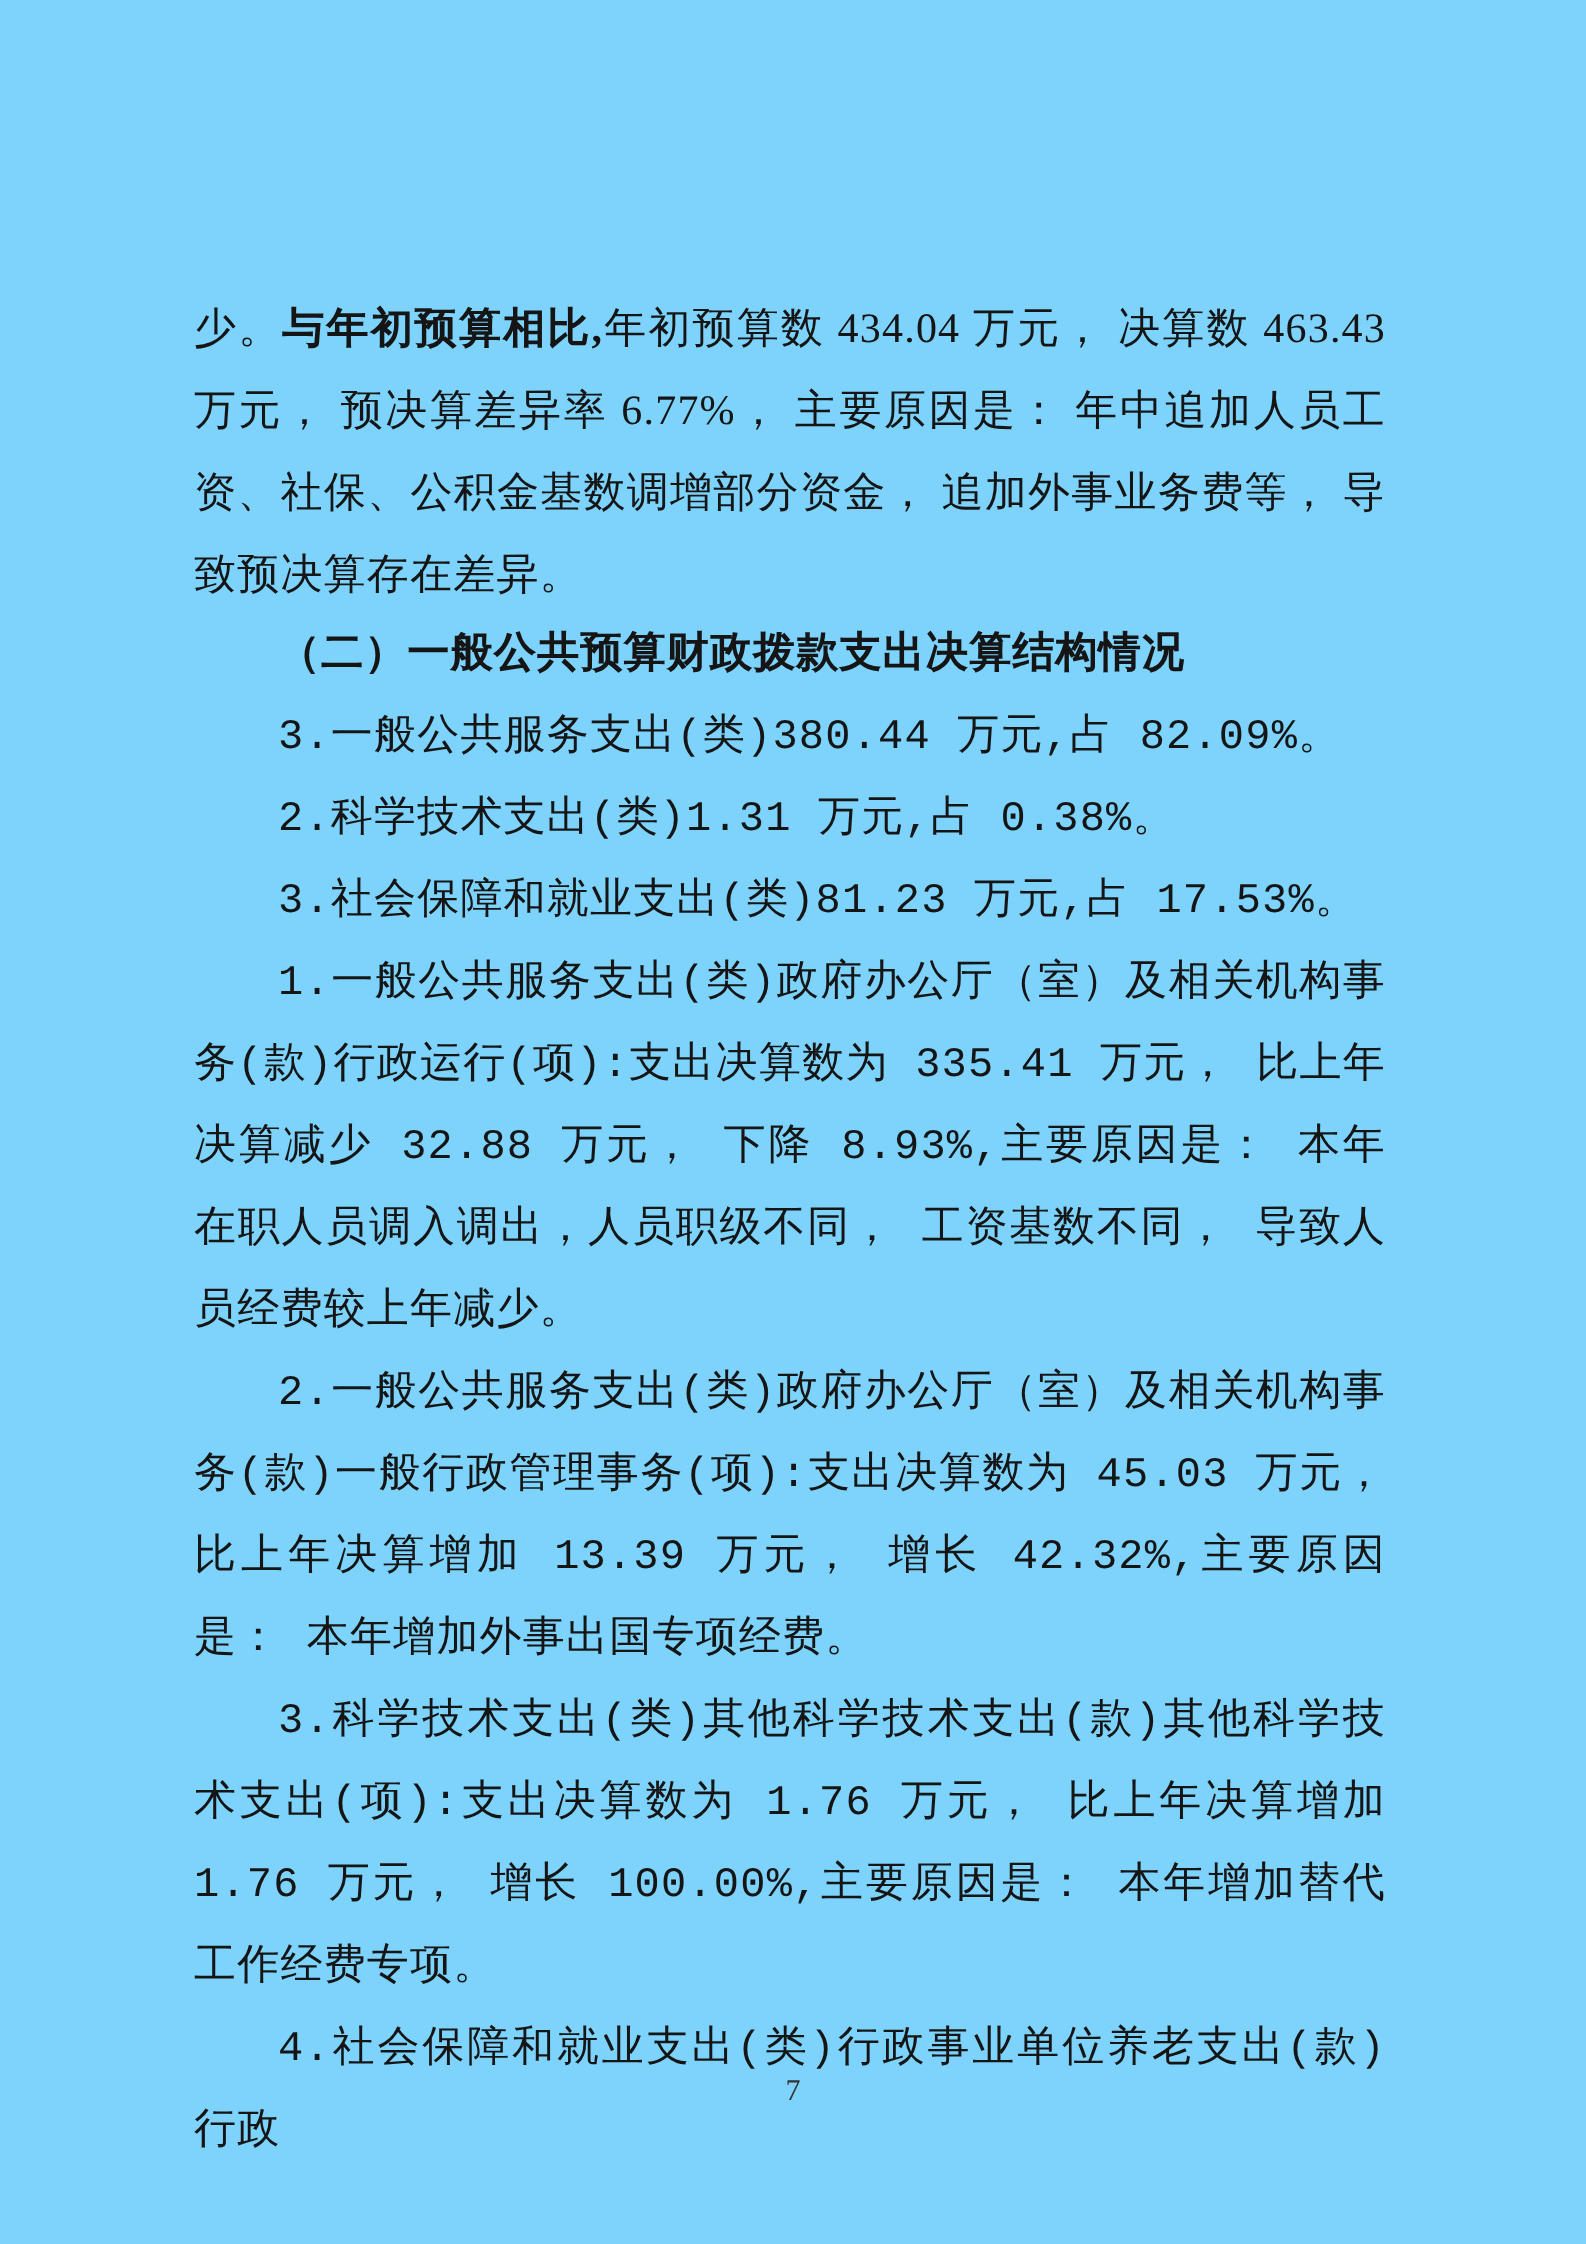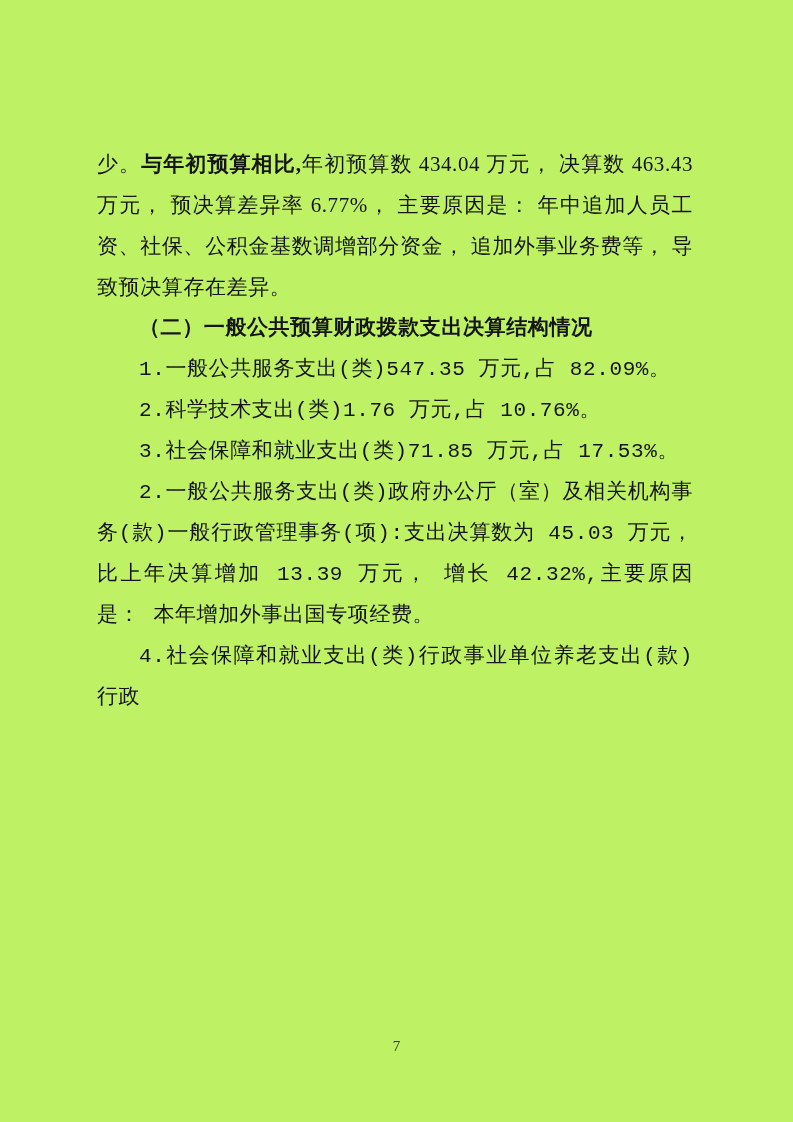--- a/index.html
+++ b/index.html
@@ -4,21 +4,21 @@
 <style>
   html, body {
     margin: 0;
     padding: 0;
     background: #ffffff;
   }
   .page {
     position: relative;
     width: 793px;
     height: 1122px;
-    background: #bef264;
+    background: #7dd3fc;
     color: #151515;
     overflow: hidden;
     font-family: "Liberation Serif", "DejaVu Serif", serif;
   }
   .content {
     position: absolute;
     left: 97px;
     top: 144px;
     width: 596px;
     font-size: 21px;
@@ -52,20 +52,22 @@
     color: #333333;
   }
 </style>
 </head>
 <body>
 
 <div class="page">
   <div class="content" id="doc-body">
       <p class="body"><span>少。</span><span class="b">与年初预算相比,</span><span>年初预算数 434.04 万元， 决算数 463.43 万元， 预决算差异率 6.77%， 主要原因是： 年中追加人员工资、社保、公积金基数调增部分资金， 追加外事业务费等， 导致预决算存在差异。</span></p>
       <p class="heading indent"><span class="b">（二）一般公共预算财政拨款支出决算结构情况</span></p>
-      <p class="body indent"><span>1.一般公共服务支出(类)547.35 万元,占 82.09%。</span></p>
-      <p class="body indent"><span>2.科学技术支出(类)1.76 万元,占 10.76%。</span></p>
-      <p class="body indent"><span>3.社会保障和就业支出(类)71.85 万元,占 17.53%。</span></p>
+      <p class="body indent"><span>3.一般公共服务支出(类)380.44 万元,占 82.09%。</span></p>
+      <p class="body indent"><span>2.科学技术支出(类)1.31 万元,占 0.38%。</span></p>
+      <p class="body indent"><span>3.社会保障和就业支出(类)81.23 万元,占 17.53%。</span></p>
+      <p class="body indent"><span>1.一般公共服务支出(类)政府办公厅（室）及相关机构事务(款)行政运行(项):支出决算数为 335.41 万元， 比上年决算减少 32.88 万元， 下降 8.93%,主要原因是： 本年在职人员调入调出，人员职级不同， 工资基数不同， 导致人员经费较上年减少。</span></p>
       <p class="body indent"><span>2.一般公共服务支出(类)政府办公厅（室）及相关机构事务(款)一般行政管理事务(项):支出决算数为 45.03 万元， 比上年决算增加 13.39 万元， 增长 42.32%,主要原因是： 本年增加外事出国专项经费。</span></p>
+      <p class="body indent"><span>3.科学技术支出(类)其他科学技术支出(款)其他科学技术支出(项):支出决算数为 1.76 万元， 比上年决算增加 1.76 万元， 增长 100.00%,主要原因是： 本年增加替代工作经费专项。</span></p>
       <p class="body indent"><span>4.社会保障和就业支出(类)行政事业单位养老支出(款)行政</span></p>
     </div>
   <div class="footer">7</div>
 </div>
 
 </body></html>

